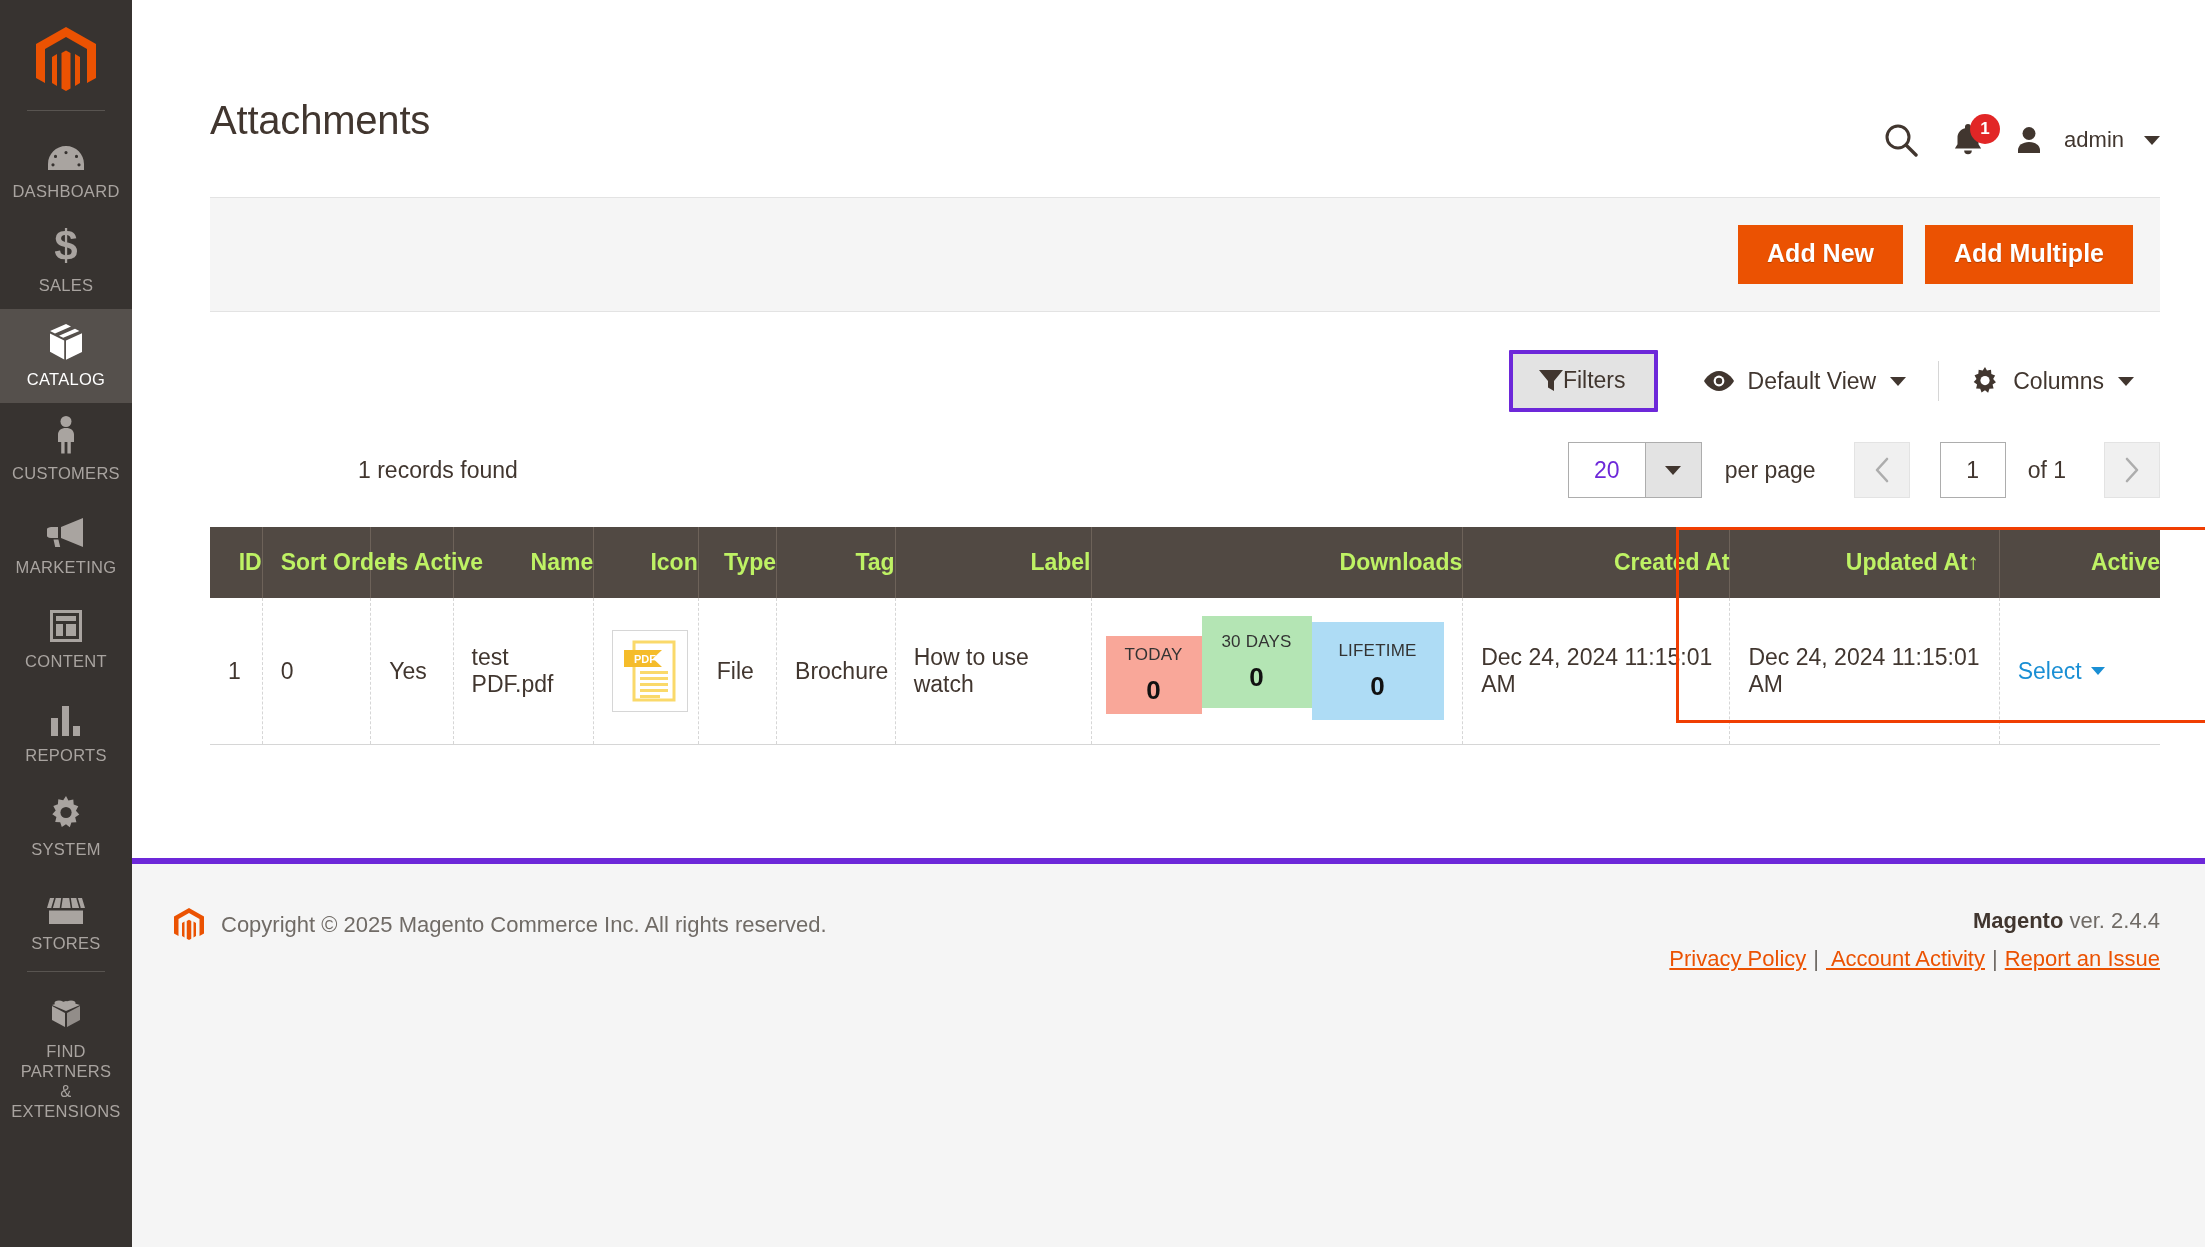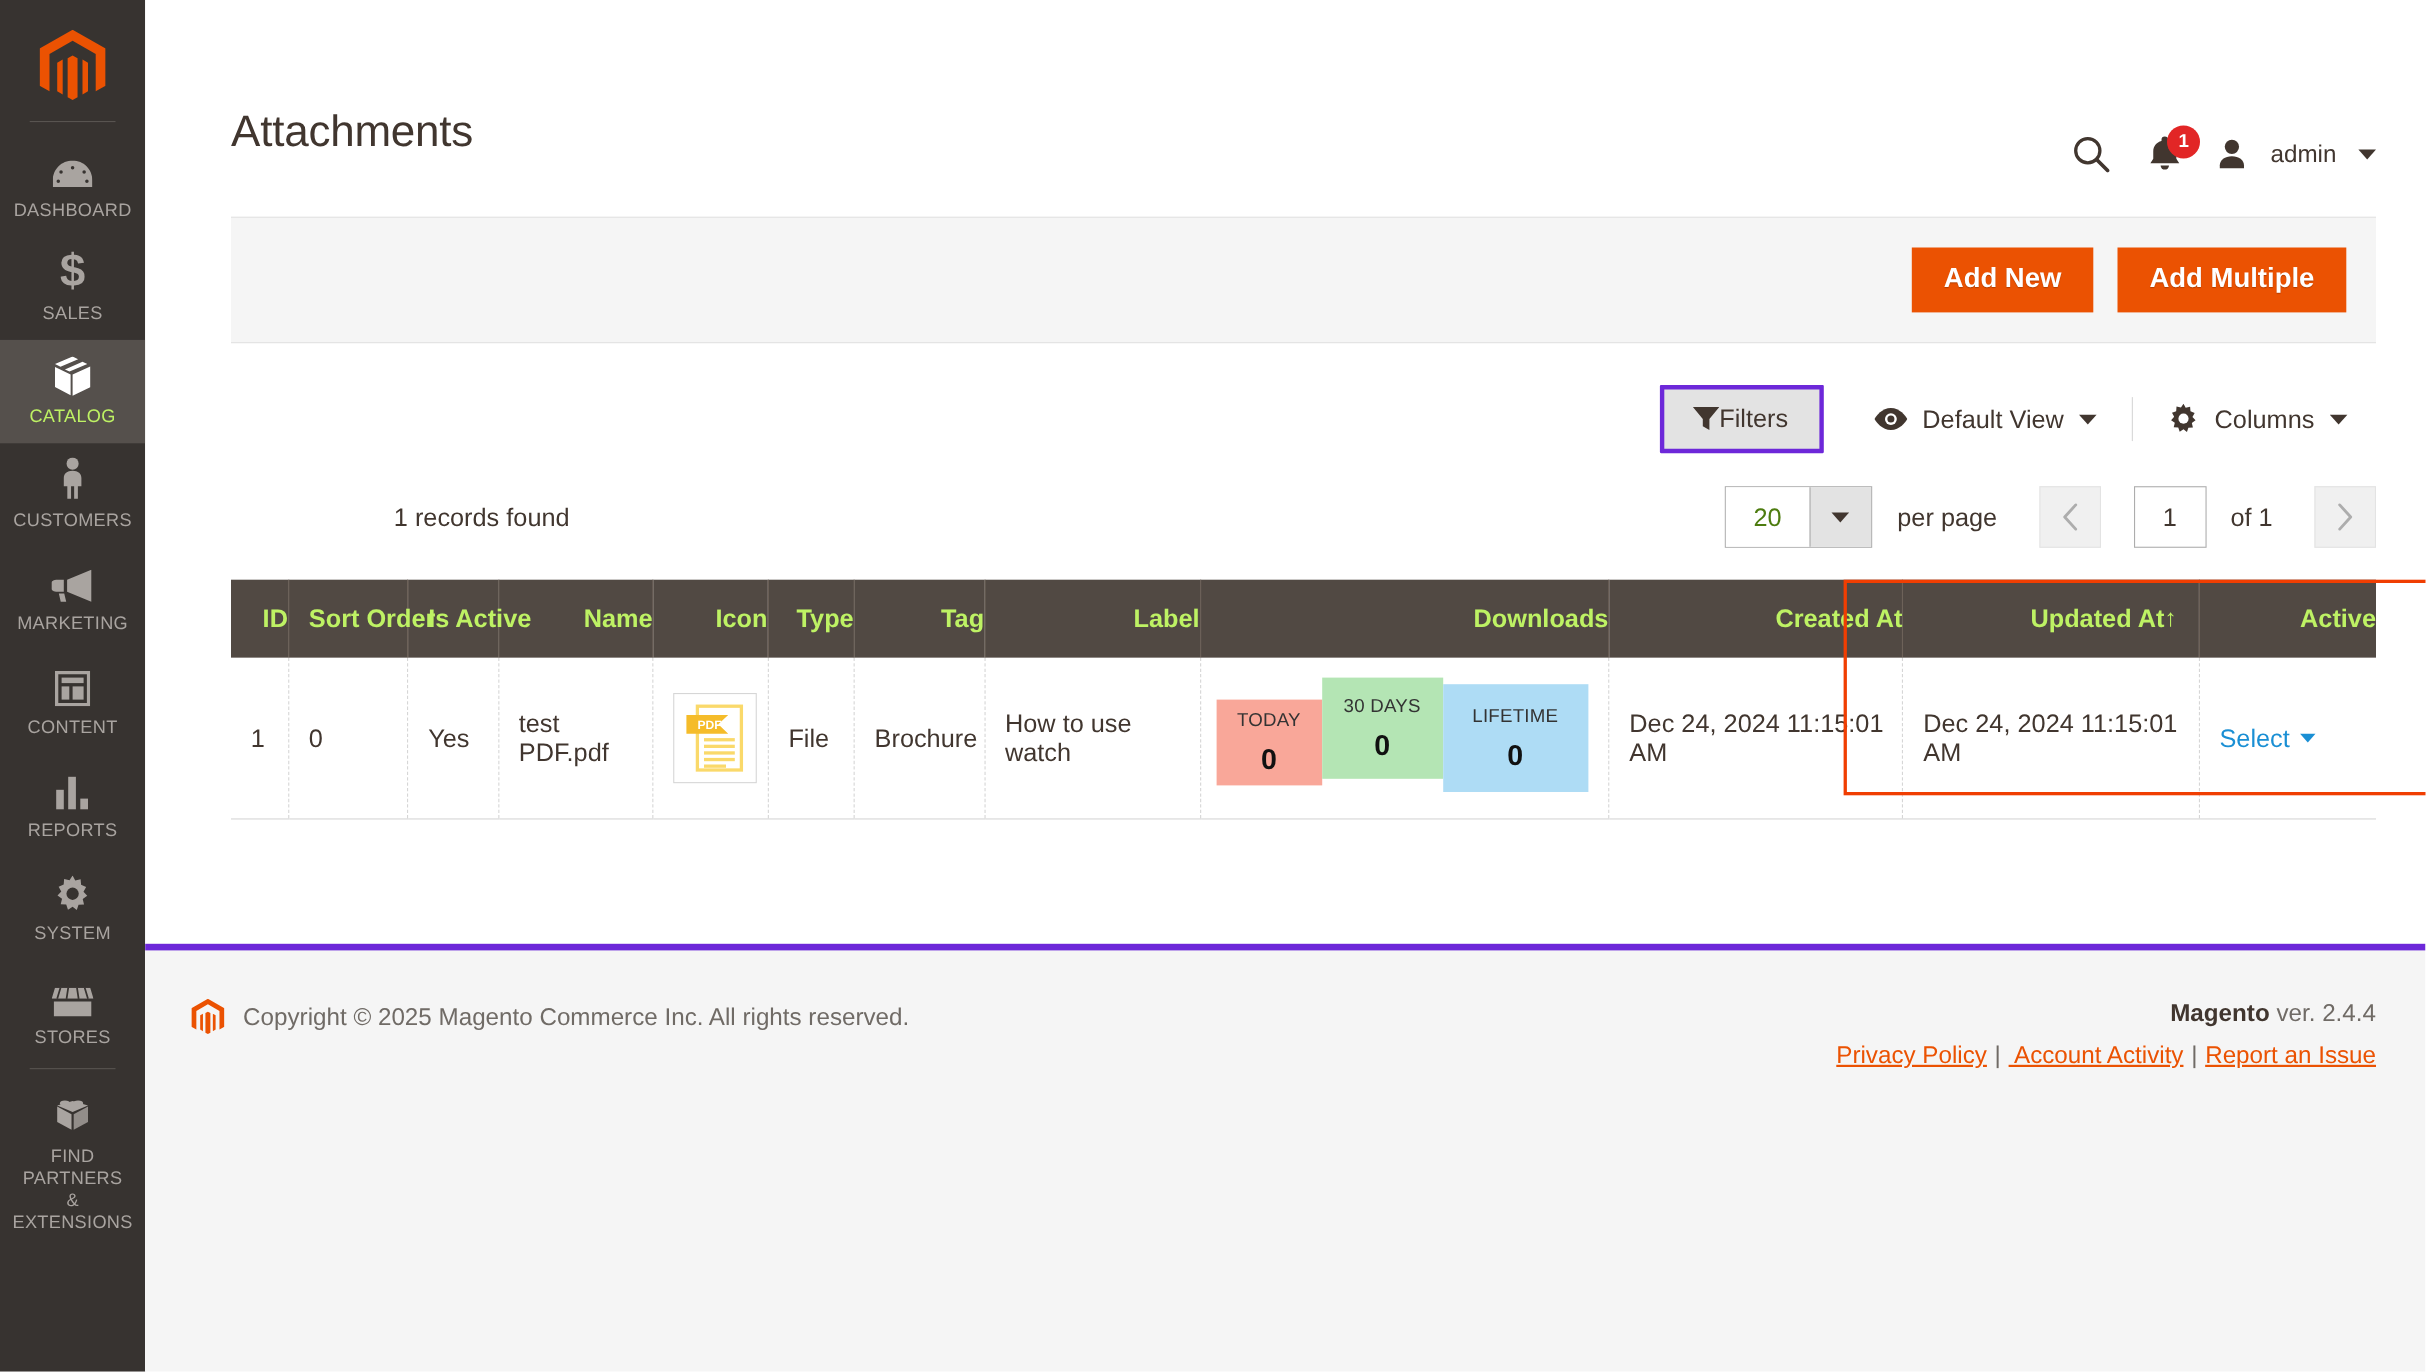--- a/index.html
+++ b/index.html
@@ -21,21 +21,21 @@
   }
   .logo-wrap { width: 132px; height: 90px; display: flex; align-items: center; justify-content: center; }
   .logo-wrap svg { display: block; }
   .side-divider { width: 78px; height: 1px; background: #585450; margin: 4px 0 10px 0; }
   .nav-item {
     width: 132px; min-height: 94px;
     display: flex; flex-direction: column; align-items: center; justify-content: center;
     color: #a9a4a0; text-decoration: none; padding: 10px 4px 12px 4px;
   }
   .nav-item.active { background: #55504c; }
-  .nav-item.active .nav-label { color: #bef264; }
+  .nav-item.active .nav-label { color: #ffffff; }
   .nav-item.active .nav-ico svg { fill: #ffffff; }
   .nav-ico { height: 40px; display: flex; align-items: flex-end; justify-content: center; margin-bottom: 9px; }
   .nav-ico svg { fill: #a9a4a0; display: block; }
   .nav-label {
     font-size: 16.5px; letter-spacing: 0.3px; text-align: center;
     color: #a9a4a0; line-height: 1.22;
   }
 
   
   .main { flex: 1; position: relative; height: 1247px; background: #ffffff; padding-left: 36px; }
@@ -100,21 +100,21 @@
   
   .records-row {
     display: flex; align-items: center; justify-content: space-between;
     margin: 30px 45px 0 42px;
   }
   .records-found { font-size: 23px; color: #41362f; padding-left: 148px; }
   .pager { display: flex; align-items: center; gap: 0; }
   .perpage-select { display: flex; align-items: stretch; border: 1px solid #adadad; height: 56px; }
   .perpage-val {
     width: 76px; display: flex; align-items: center; justify-content: center;
-    font-size: 23px; color: #4d7c0f; background: #fff;
+    font-size: 23px; color: #6d28d9; background: #fff;
   }
   .perpage-arrow {
     width: 56px; background: #e3e3e3; border-left: 1px solid #adadad;
     display: flex; align-items: center; justify-content: center; cursor: pointer;
   }
   .perpage-label { font-size: 23px; color: #41362f; margin-left: 23px; }
   .pg-nav {
     width: 56px; height: 56px; background: #f0f0f0; border: 1px solid #e3e3e3;
     display: flex; align-items: center; justify-content: center; cursor: pointer;
     color: #adadad; font-size: 30px; margin-left: 38px;

